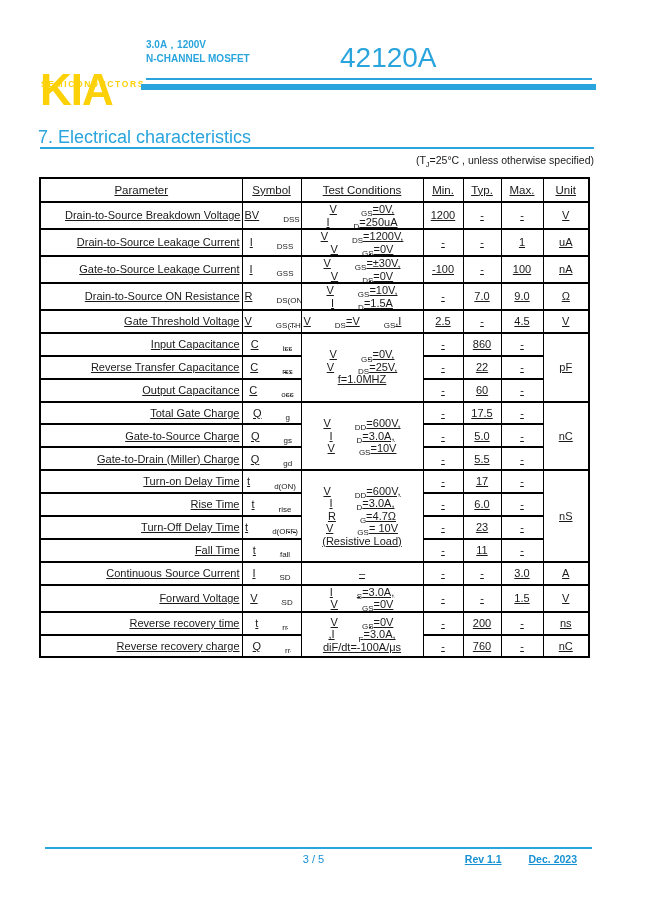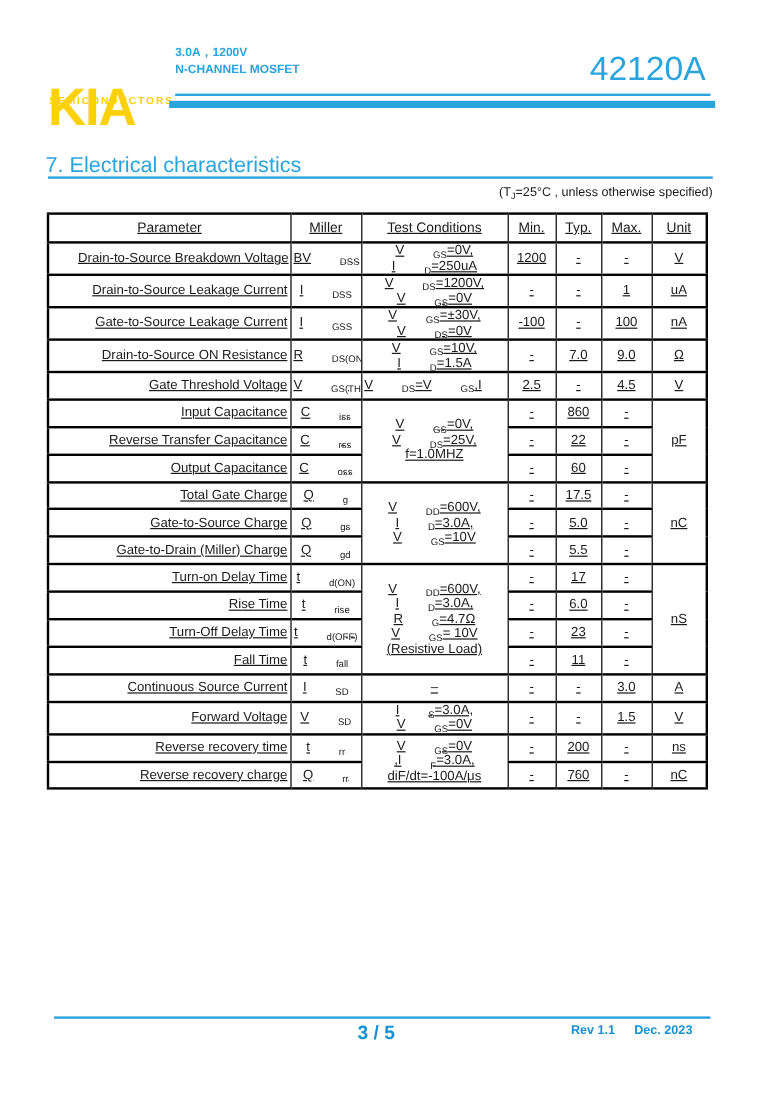--- a/index.html
+++ b/index.html
@@ -13,21 +13,21 @@
   .logo{
     left:40px;top:38px;font-size:44px;font-weight:bold;letter-spacing:-1px;
     color:var(--yellow);line-height:1;margin-top:30px;
   }
   .logo-sub{
     left:41px;top:79px;font-size:8.5px;font-weight:bold;letter-spacing:1.6px;
     color:var(--yellow);
   }
   .product{left:146px;top:38px;color:var(--accent);font-weight:bold;font-size:10px;line-height:1.35;}
   .part-number{
-    left:340px;top:44px;width:248px;text-align:right;
+    left:340px;top:44px;width:248px;text-align:left;
     font-size:28px;color:var(--accent);font-weight:400;line-height:1;
   }
   .rule-thin{left:146px;top:78px;width:446px;height:2px;background:var(--accent);}
   .rule-thick{left:141px;top:84px;width:455px;height:6px;background:var(--accent);}
 
   
   .section-title{left:38px;top:127px;font-size:18px;font-weight:normal;color:var(--accent);}
   .title-underline{left:40px;top:147px;width:554px;height:2px;background:var(--accent);}
   .cond-note{left:0;top:154px;width:594px;text-align:right;font-size:10.5px;color:#1a1a1a;}
   .cond-note sub{font-size:7.5px;}
@@ -49,24 +49,24 @@
   }
   table.chars th{height:22px;font-weight:normal;font-size:11.5px;}
   table.chars td{height:20.9px;}
   table.chars td.c-param{text-align:right;padding-left:24px;}
   table.chars td.c-cond{white-space:normal;}
   table.chars sub{font-size:8px;line-height:0;letter-spacing:0;margin-left:24px;}
 
   
   .footer-rule{left:45px;top:847px;width:547px;height:2px;background:var(--accent);}
   .page-num{left:39px;top:853px;width:549px;text-align:center;
-    font-size:16px;font-weight:bold;color:var(--accent-dark);}
+    font-size:11px;font-weight:normal;color:var(--accent-dark);}
   .rev-block{left:340px;top:853px;width:237px;text-align:right;
     font-size:10.5px;font-weight:bold;color:var(--accent-dark);}
-  .rev-block span{margin-left:13px;}
+  .rev-block span{margin-left:24px;text-decoration:underline;}
 </style>
 </head>
 <body style="--accent: #29A4DC; --accent-dark: #1791D2; --yellow: #FDD108;">
 
 <div class="abs logo">KIA</div>
 <div class="abs logo-sub">SEMICONDUCTORS</div>
 
 <div class="abs product">
   <div>3.0A，1200V</div>
   <div>N-CHANNEL MOSFET</div>
@@ -87,21 +87,21 @@
       <col style="width:59px">
       <col style="width:122px">
     <col style="width:40px">
       <col style="width:38px">
       <col style="width:42px">
       <col style="width:46px">
   </colgroup>
   <thead>
     <tr>
       <th>Parameter</th>
-      <th>Miller</th>
+      <th>Symbol</th>
       <th>Test Conditions</th>
       <th>Min.</th>
       <th>Typ.</th>
       <th>Max.</th>
       <th>Unit</th>
     </tr>
   </thead>
   <tbody>
       <tr>
         <td class="c-param">Drain-to-Source Breakdown Voltage</td>

